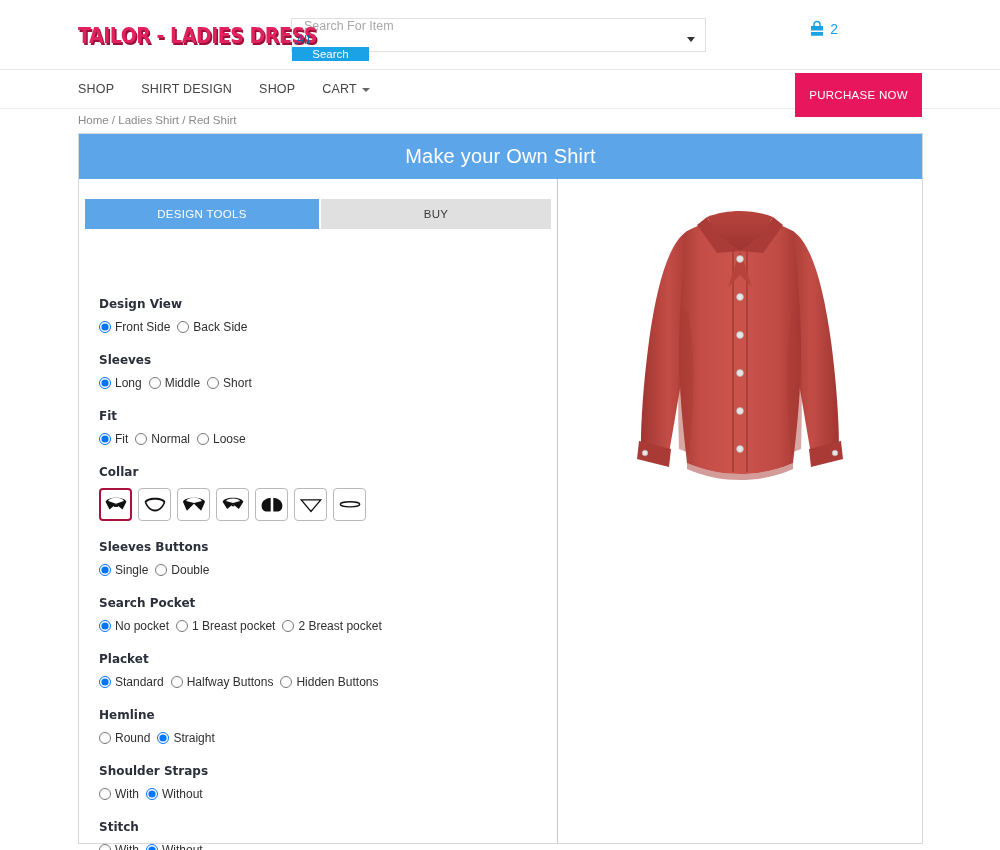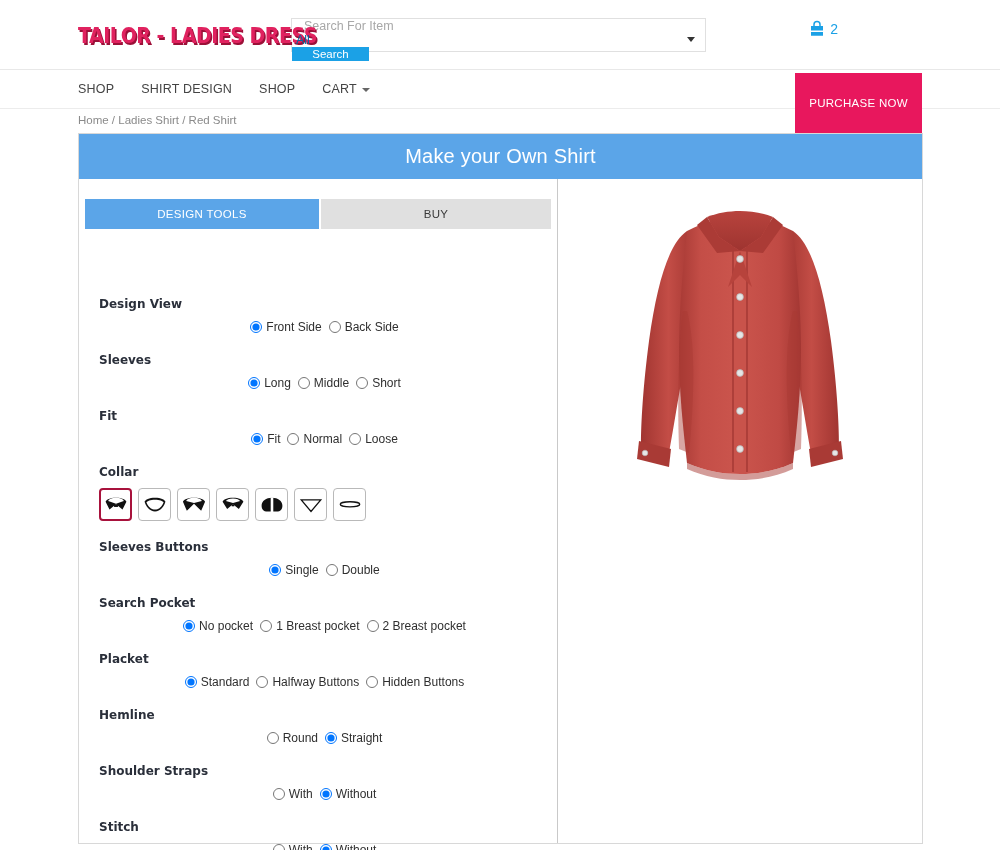--- a/index.html
+++ b/index.html
@@ -76,21 +76,21 @@
     letter-spacing:0.2px; cursor:pointer; display:flex; align-items:center; gap:5px;
   }
   .nav-chev{
     width:0;height:0;border-left:4px solid transparent;
     border-right:4px solid transparent;border-top:4.5px solid #666;
     margin-top:2px;
   }
   .purchase{
     position:absolute; right:78px; top:3px;
     background:#e8175d; color:#fff; border:none;
-    padding:24px 14px; font-size:11.5px; letter-spacing:0.3px;
+    padding:16px 14px; font-size:11.5px; letter-spacing:0.3px;
     cursor:pointer; font-family:"Liberation Sans", sans-serif;
   }
 
   
   .crumbbar{ height:22px; display:flex; align-items:center; }
   .crumb{ margin-left:78px; font-size:11.5px; color:#8a8a8a; }
 
   
   .panel{
     margin:2px 78px 0 78px; width:845px;
@@ -112,21 +112,21 @@
   }
   .tab.active{ width:237px; background:#5ba5e8; color:#fff; }
   .tab.idle{ width:233px; background:#e0e0e0; color:#3a3a3a; margin-left:2px; }
 
   .form{ padding:26px 0 0 20px;margin-top:42px; }
   .grp{ margin-bottom:19px; }
   .grp h4{
     margin:0 0 9px 0; font-size:12px; font-weight:bold; color:#2a2f3a;
     font-family:"DejaVu Sans", sans-serif;
   }
-  .opts{ display:flex; align-items:center; flex-wrap:wrap;justify-content:center; }
+  .opts{ display:flex; align-items:center; flex-wrap:wrap; }
   .opt{ display:flex; align-items:center; margin-right:7px; cursor:pointer; }
   .opt input[type=radio]{ margin:0 4px 0 0; width:12px; height:12px; cursor:pointer; }
   .opt span{ font-size:12px; color:#2f2f2f; }
 
   .collars{ display:flex; gap:6px; margin-top:2px; }
   .collar{
     width:33px; height:33px; border:1px solid #b9b9b9; border-radius:4px;
     background:#fff; display:flex; align-items:center; justify-content:center;
     cursor:pointer;
   }

